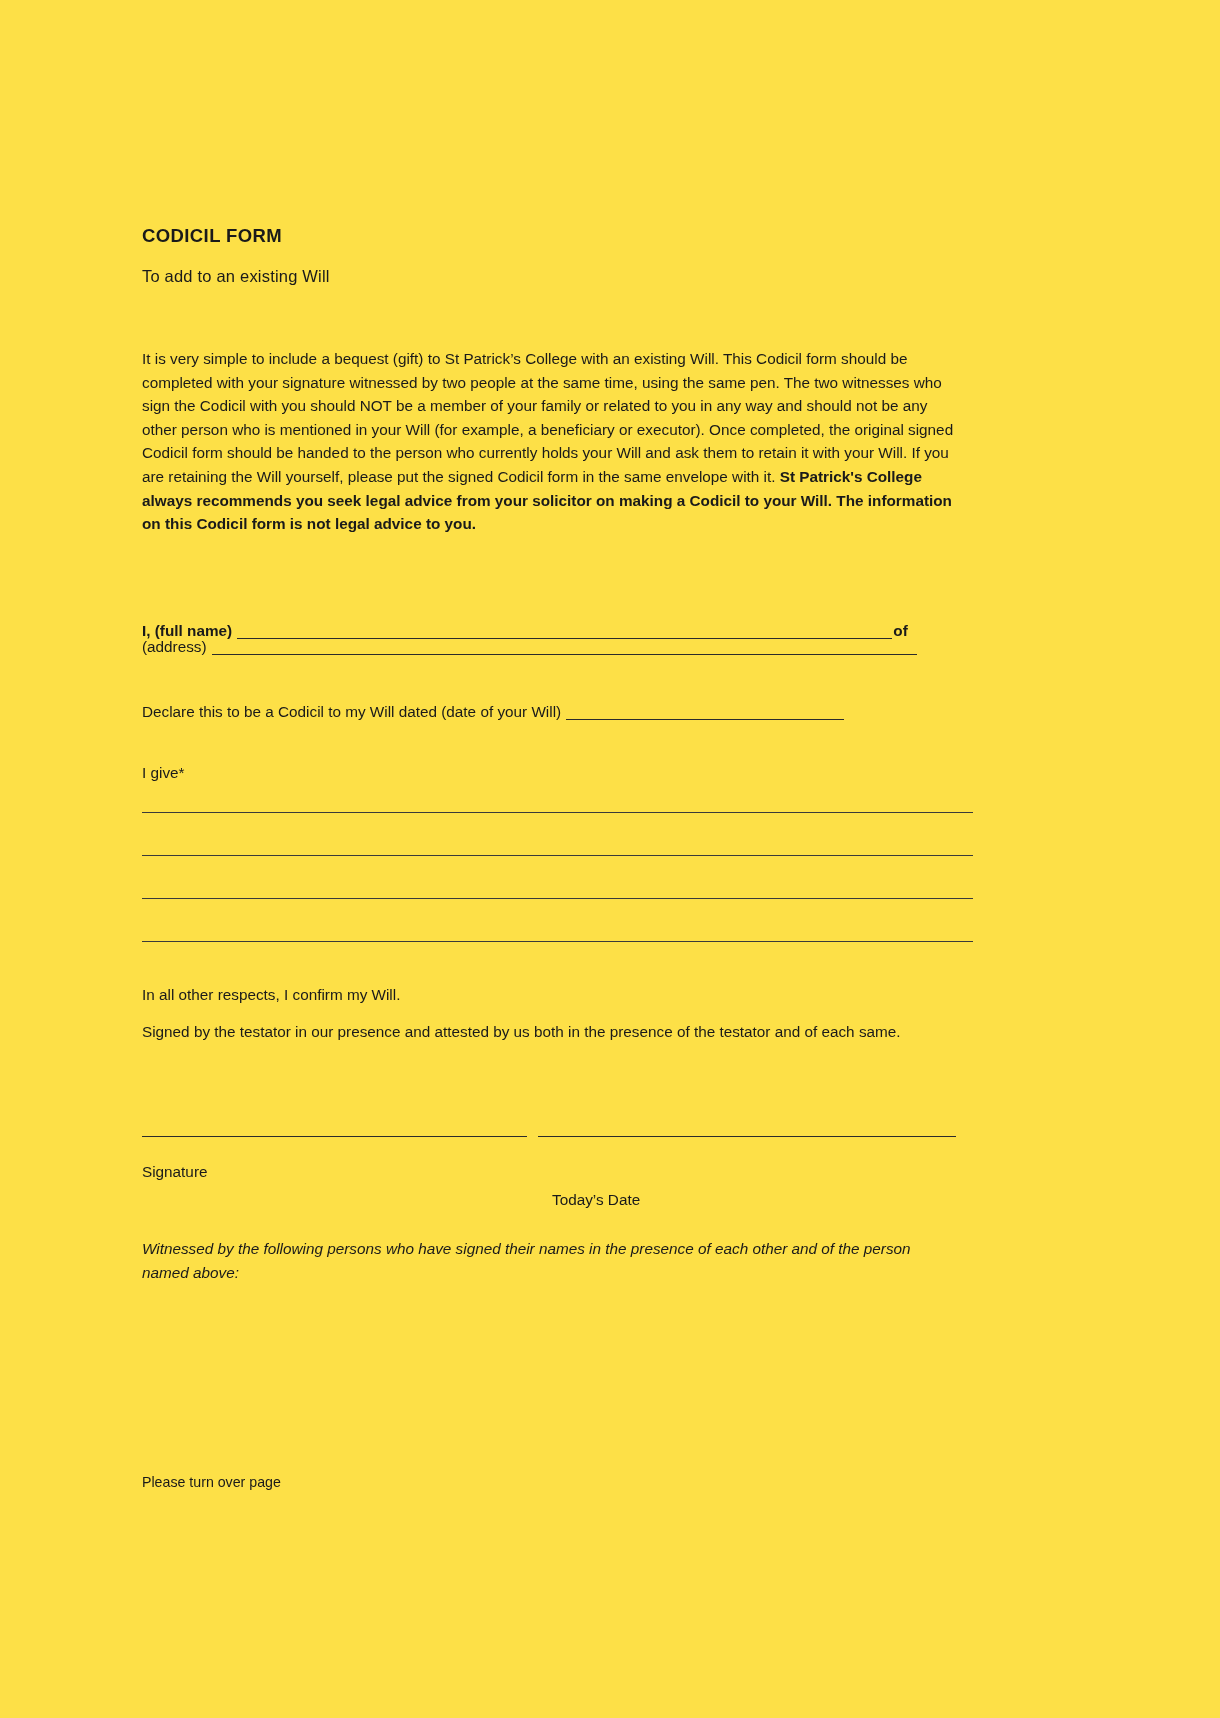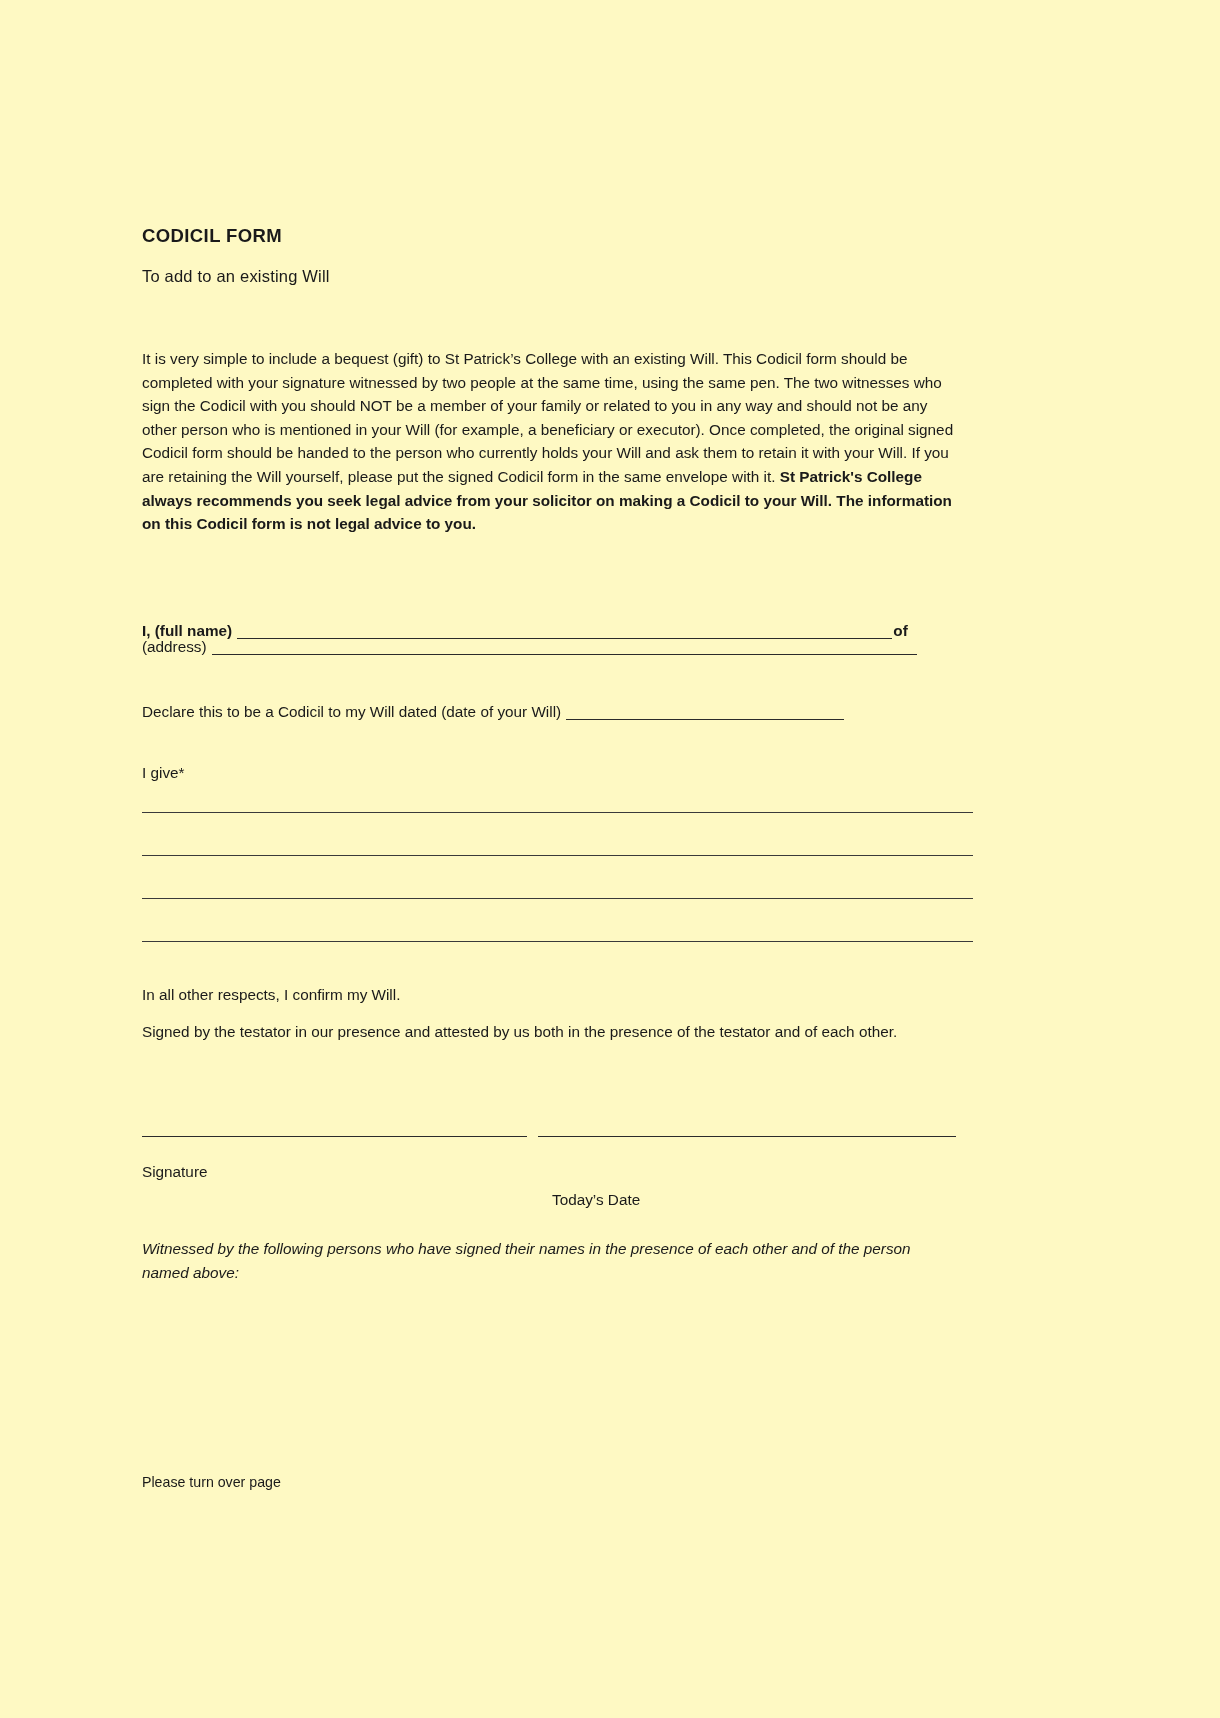--- a/index.html
+++ b/index.html
@@ -9,21 +9,21 @@
     background: #ffffff;
   }
   body {
     font-family: "Liberation Sans", sans-serif;
     color: #1a1a1a;
   }
   .page {
     position: relative;
     width: 1220px;
     height: 1718px;
-    background: #fef9c3;
+    background: #fde047;
     margin: 0 auto;
     overflow: hidden;
     box-sizing: border-box;
   }
   .content {
     position: absolute;
     left: 142px;
     top: 0;
     width: 832px;
   }
@@ -189,21 +189,21 @@
 
     <div class="igive-label">I give*</div>
 
     <div class="blank-line bl-1"></div>
     <div class="blank-line bl-2"></div>
     <div class="blank-line bl-3"></div>
     <div class="blank-line bl-4"></div>
 
     <div class="confirm">In all other respects, I confirm my  Will.</div>
 
-    <p class="signed-para">Signed by the testator in our presence and attested by us both in the presence of the testator and of each other.</p>
+    <p class="signed-para">Signed by the testator in our presence and attested by us both in the presence of the testator and of each same.</p>
 
     <div class="sig-line sig-line-left"></div>
     <div class="sig-line sig-line-right"></div>
 
     <div class="sig-caption sig-caption-left">Signature</div>
     <div class="sig-caption sig-caption-right">Today’s Date</div>
 
     <p class="witness">Witnessed by the following persons who have signed their names in the presence of each other and of the person named  above:</p>
 
     <div class="footer">Please turn over page</div>

